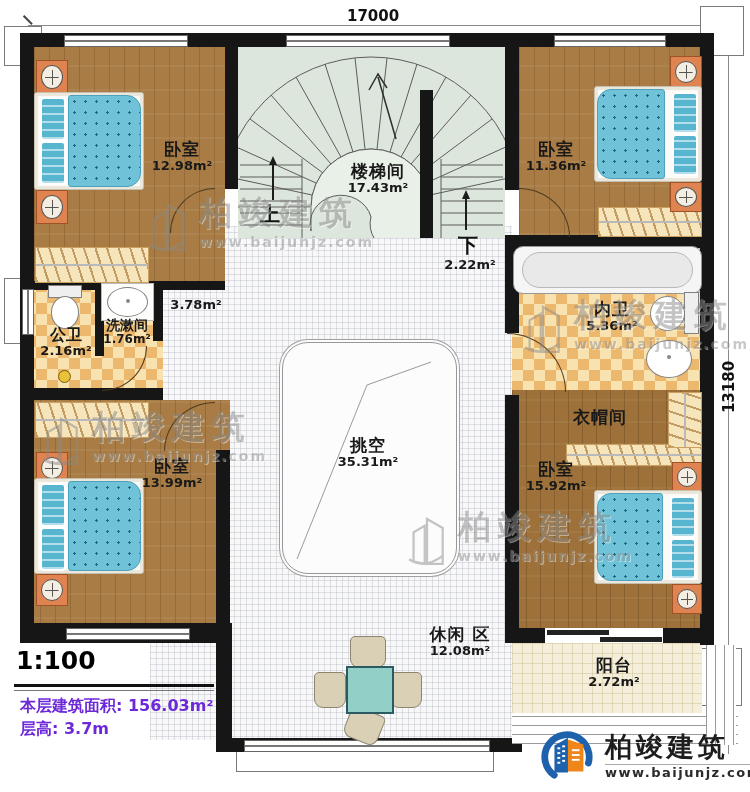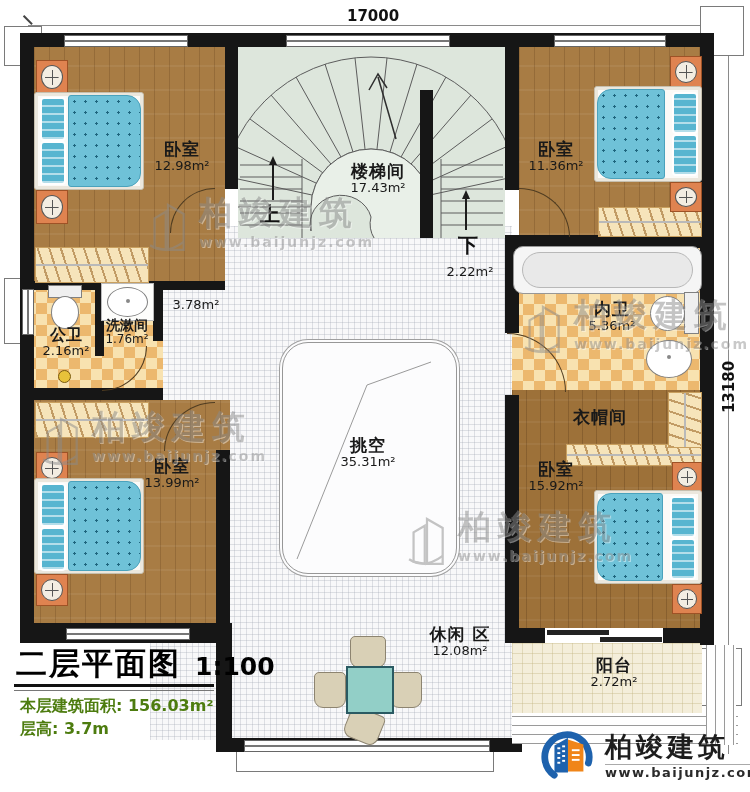--- a/index.html
+++ b/index.html
@@ -38,37 +38,37 @@
   .sinkov{position:absolute;background:#fff;border:1px solid #808080;border-radius:50%;}
   .sinkov::after{content:'';position:absolute;left:45%;top:40%;width:4px;height:4px;border-radius:50%;background:#888;}
   .counter{position:absolute;background:#fdfdfb;border:1px solid #bbb;}
   .table{position:absolute;background:#92cfc7;border:2px solid #2a5a62;}
   .chair{position:absolute;background:#d9d0b6;border:1.5px solid #8d8470;border-radius:5px 5px 9px 9px;}
   .rail-h{position:absolute;background:repeating-linear-gradient(to bottom,#9a9a9a 0 1px,transparent 1px 9px),#fff;}
   .rail-v{position:absolute;background:repeating-linear-gradient(to right,#9a9a9a 0 1px,transparent 1px 9px),#fff;}
   .rlabel{position:absolute;text-align:center;color:#191919;transform:translateX(-50%);white-space:nowrap;line-height:1.1;}
   .rname{font-weight:bold;font-size:17px;letter-spacing:1px;}
   .rname-sm{font-weight:bold;font-size:14px;}
-  .rarea{font-weight:normal;font-size:13px;}
+  .rarea{font-weight:bold;font-size:13px;}
   .void{position:absolute;background:#fcfcfd;border:1px solid #979797;border-radius:26px;box-shadow:0 0 0 2px #fcfcfd,0 0 0 3px #9f9f9f;}
   .dimline{position:absolute;background:#8a8a8a;}
   .dimlabel{position:absolute;font-weight:bold;font-size:15px;color:#111;}
   .tick{position:absolute;width:12px;height:1.5px;background:#444;transform:rotate(45deg);}
   .arrowhead{position:absolute;width:0;height:0;border:4px solid transparent;border-bottom:9px solid #1c1c1c;}
   .arrowstem{position:absolute;width:2px;background:#1c1c1c;}
   .stairlabel{position:absolute;font-weight:bold;font-size:20px;color:#111;}
   .wm{position:absolute;display:flex;gap:8px;align-items:flex-start;opacity:.5;pointer-events:none;}
   .wm-name{font-weight:900;font-size:33px;letter-spacing:7px;color:#8b8b8b;text-shadow:1px 1px 0 rgba(255,255,255,.85);line-height:1;}
   .wm-url{font-weight:bold;font-size:14px;letter-spacing:2px;color:#949494;text-shadow:1px 1px 0 rgba(255,255,255,.85);margin-top:5px;}
   .tb-title{position:absolute;left:16px;top:648px;display:flex;align-items:flex-end;gap:14px;}
   .tb-main{font-size:31px;font-weight:900;color:#000;letter-spacing:2px;line-height:1;}
   .tb-scale{font-size:25px;font-weight:bold;color:#000;line-height:1;}
   .tb-rule1{position:absolute;left:14px;top:684px;width:200px;height:3px;background:#111;}
   .tb-rule2{position:absolute;left:14px;top:690px;width:200px;height:1px;background:#777;}
-  .tb-line{position:absolute;left:20px;font-size:16px;font-weight:bold;color:#4d7c0f;}
+  .tb-line{position:absolute;left:20px;font-size:16px;font-weight:bold;color:#6d28d9;}
   .logo{position:absolute;left:538px;top:728px;display:flex;gap:9px;align-items:center;}
   .logo-text .logo-name{font-size:27px;font-weight:900;color:#1d1d1d;letter-spacing:4px;line-height:1.1;}
   .logo-text .logo-url{font-size:13px;font-weight:bold;color:#2a2a2a;letter-spacing:1.5px;border-top:1px solid #aaa;margin-top:2px;}
   svg{display:block;}
 </style>
 </head>
 <body>
 
 <div id="plan">
 
@@ -250,21 +250,21 @@
     <div class="rname">楼梯间</div>
     <div class="rarea">17.43m²</div>
   </div>
   <div class="rlabel" style="left:556px;top:140px;">
     <div class="rname">卧室</div>
     <div class="rarea">11.36m²</div>
   </div>
   <div class="rlabel" style="left:196px;top:298px;">
     <div class="rarea">3.78m²</div>
   </div>
-  <div class="rlabel" style="left:470px;top:265px;">
+  <div class="rlabel" style="left:470px;top:258px;">
     <div class="rarea">2.22m²</div>
   </div>
   <div class="rlabel" style="left:66px;top:326px;">
     <div class="rname-sm" style="font-size:16px;">公卫</div>
     <div class="rarea">2.16m²</div>
   </div>
   <div class="rlabel" style="left:127px;top:318px;">
     <div class="rname-sm">洗漱间</div>
     <div class="rarea" style="font-size:12px;">1.76m²</div>
   </div>
@@ -343,21 +343,20 @@
           <path d="M4 44q14 9 30-3"></path>
       </g>
     </svg>
     <div>
       <div class="wm-name">柏竣建筑</div>
       <div class="wm-url">www.baijunjz.com</div>
     </div>
   </div>
 
   <div class="tb-title">
-    <div class="tb-main">二层平面图</div>
     <div class="tb-scale">1:100</div>
   </div>
   <div class="tb-rule1"></div>
   <div class="tb-rule2"></div>
   <div class="tb-line" style="top:696px;">本层建筑面积: 156.03m²</div>
   <div class="tb-line" style="top:719px;">层高: 3.7m</div>
 
   <div class="logo">
     <svg width="58" height="56" viewBox="0 0 60 58">
       <circle cx="30" cy="30" r="23" fill="none" stroke="#1e62ad" stroke-width="7" stroke-dasharray="100 45" transform="rotate(125 30 30)" stroke-linecap="round"></circle>

